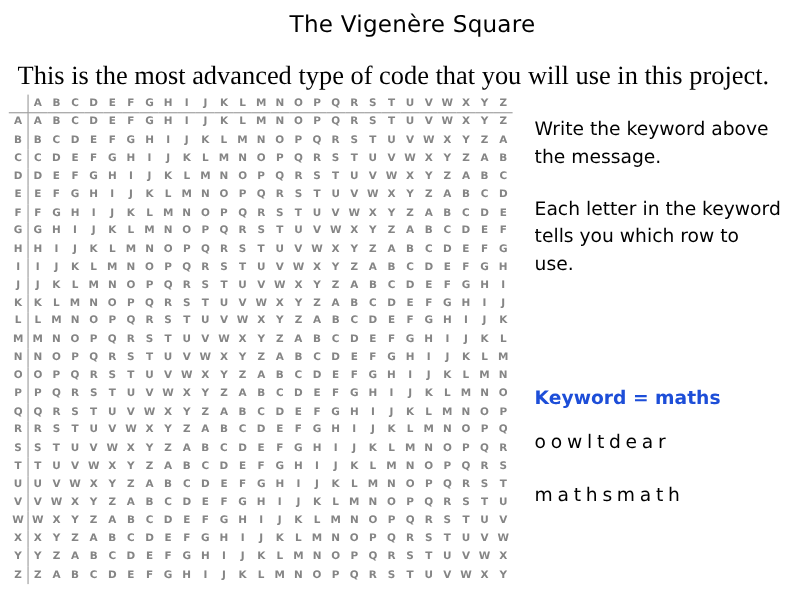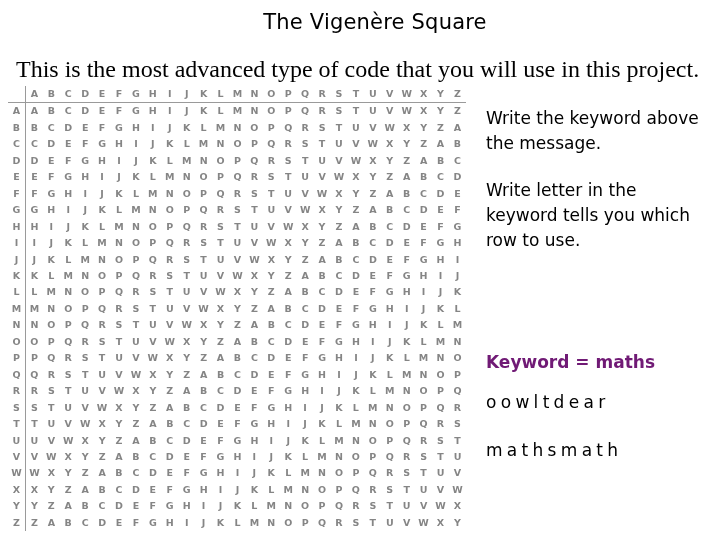--- a/index.html
+++ b/index.html
@@ -104,21 +104,21 @@
   .keyword-block {
     position: absolute;
     left: 486px;
     top: 352px;
     width: 226px;
   }
   .keyword-label {
     font-family: "DejaVu Sans", sans-serif;
     font-size: 17px;
     font-weight: 700;
-    color: #701a75;
+    color: #1d4ed8;
     white-space: nowrap;
   }
   .cipher-line {
     font-family: "DejaVu Sans", sans-serif;
     font-size: 17px;
     font-weight: 400;
     color: #000000;
     letter-spacing: 4.3px;
     white-space: nowrap;
   }
@@ -919,20 +919,20 @@
           <td>W</td>
           <td>X</td>
           <td>Y</td>
         </tr>
       </tbody>
   </table>
 </div>
 
 <div class="notes">
   <p class="note-para">Write the keyword above the message.</p>
-  <p class="note-para">Write letter in the keyword tells you which row to use.</p>
+  <p class="note-para">Each letter in the keyword tells you which row to use.</p>
 </div>
 
 <div class="keyword-block">
   <div class="keyword-label">Keyword = maths</div>
   <div class="cipher-line cipher-plain-line">oowltdear</div>
   <div class="cipher-line cipher-keyword-line">mathsmath</div>
 </div>
 
 </body></html>

